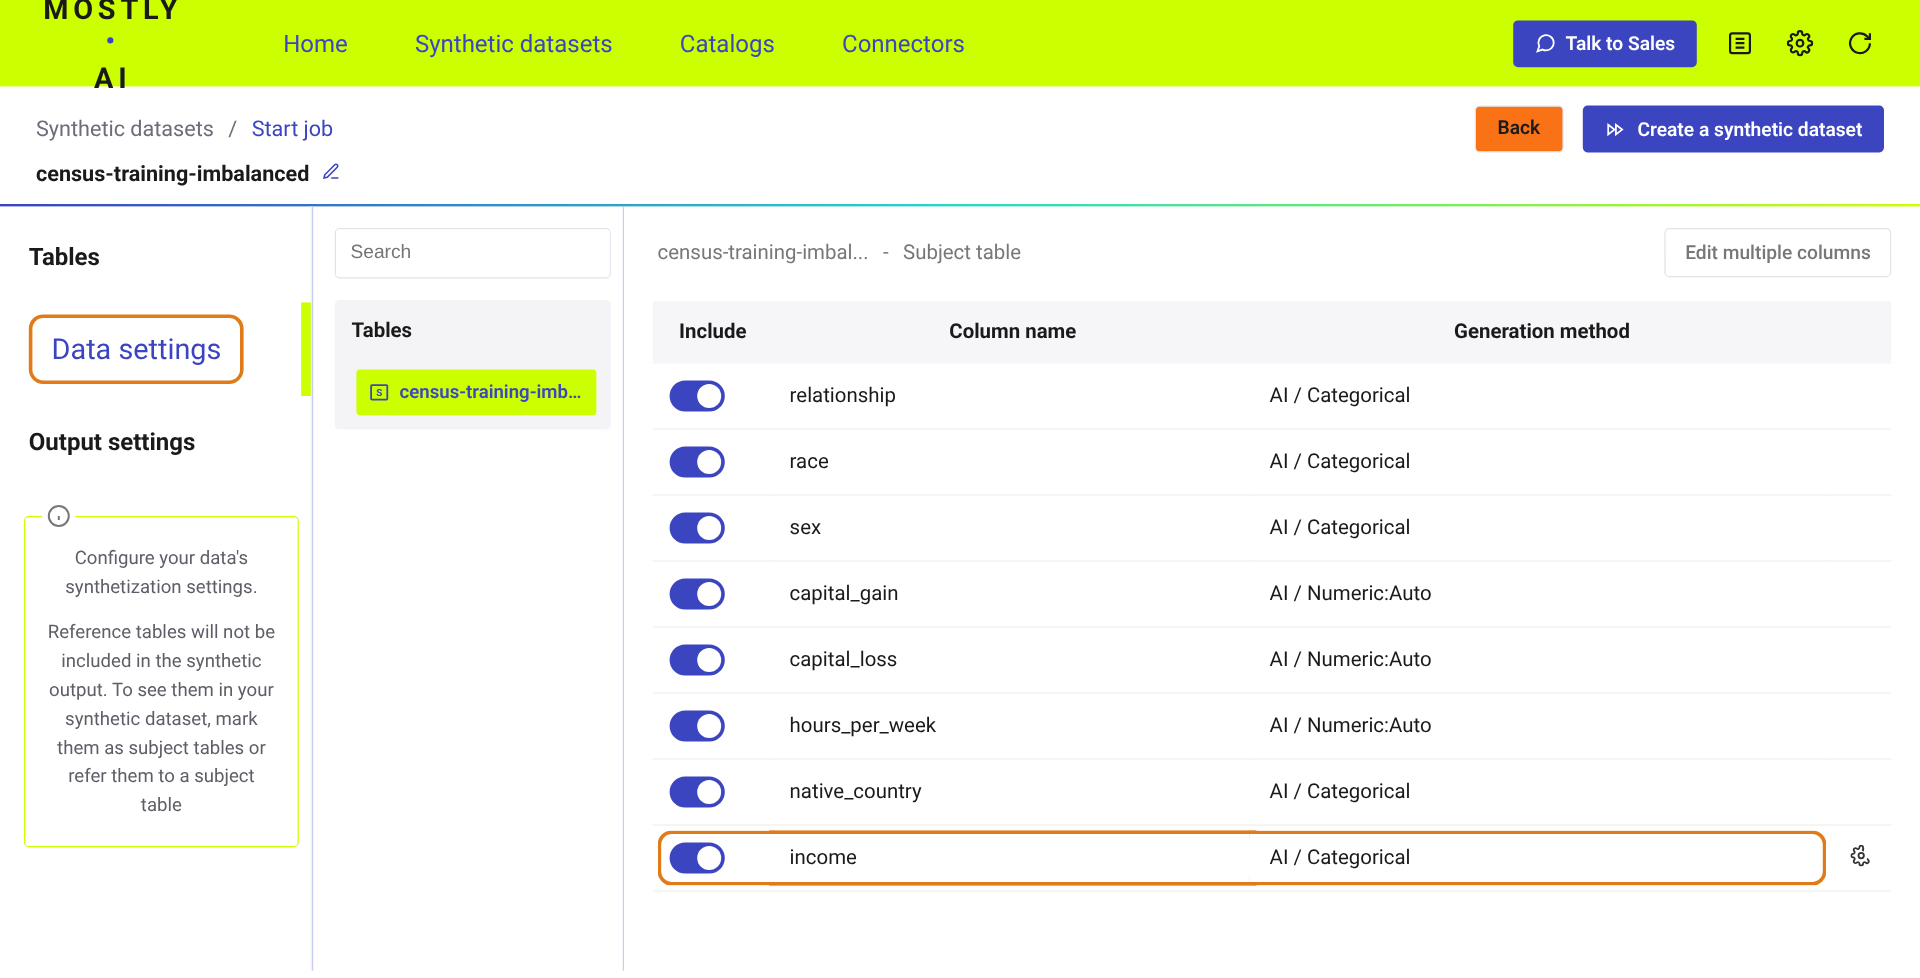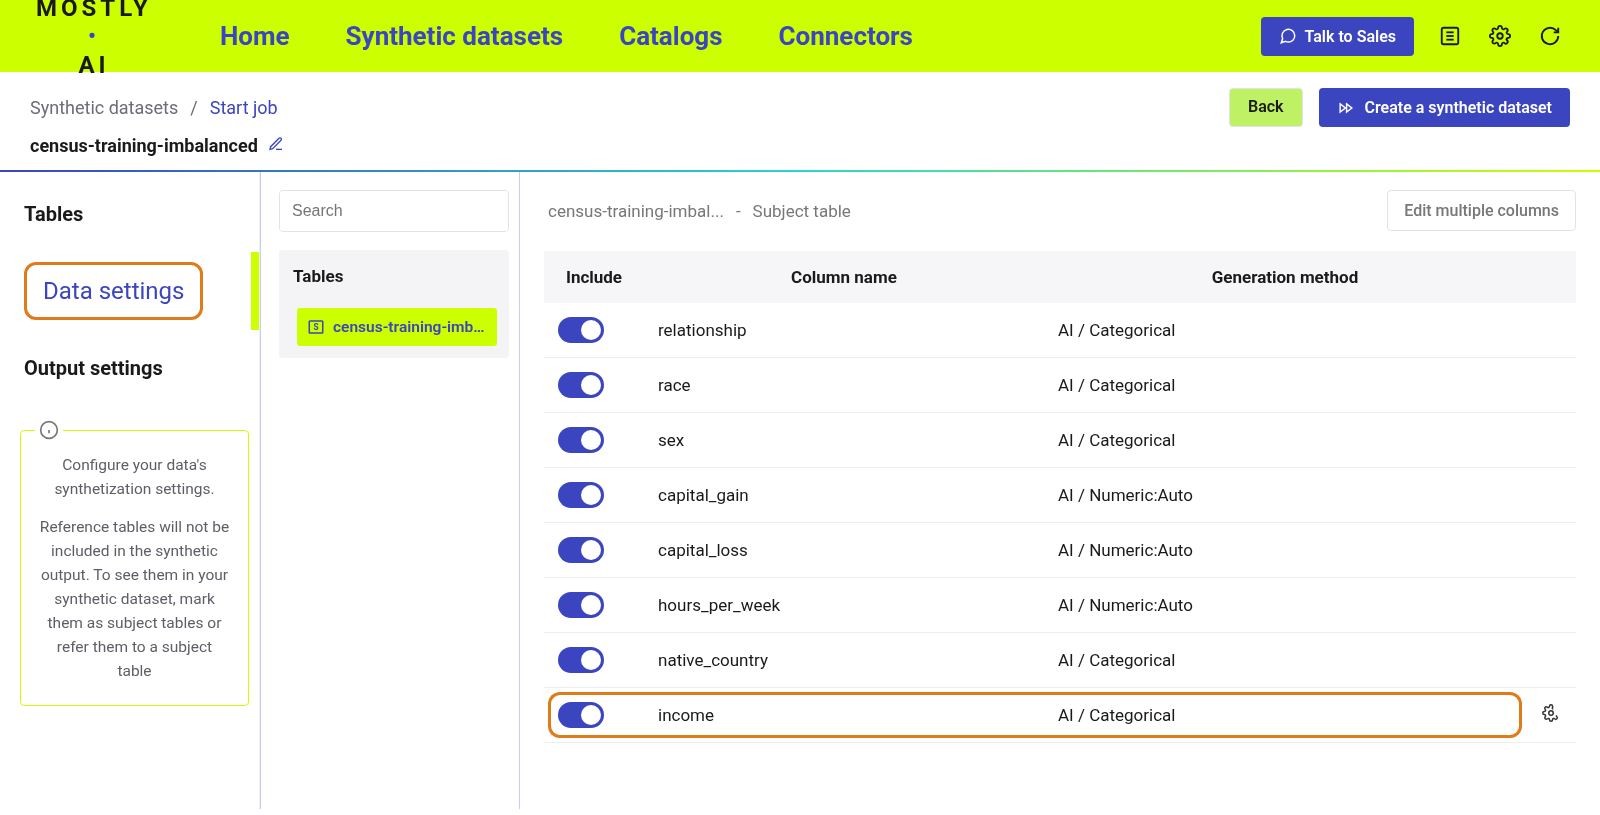--- a/index.html
+++ b/index.html
@@ -37,23 +37,24 @@
     display: flex;
     align-items: center;
     gap: 2px;
     margin-right: 40px;
     flex-direction: column;
   }
   .logo .dot { color: var(--primary); font-size: 22px; position: relative; top: -1px; }
   .nav {
     display: flex;
     gap: 56px;
-    font-size: 26px;
-    font-weight: 700;
+    font-size: 20px;
+    font-weight: 400;
     color: var(--primary);
+    margin-left: 16px;
   }
   .nav-item { cursor: pointer; }
   .topbar-right { margin-left: auto; display:flex; align-items:center; gap: 22px; }
   .btn-talk {
     background: var(--primary);
     color: #fff;
     border-radius: 4px;
     padding: 10px 18px;
     font-size: 16px;
     font-weight: 600;
@@ -66,21 +67,21 @@
 
   
   .headerrow {
     display:flex; align-items:center; padding: 16px 30px 8px 30px;
   }
   .breadcrumb { font-size: 18px; color: var(--text-muted); display:flex; gap:12px; align-items:center;}
   .breadcrumb .sep { color: var(--text-muted); }
   .breadcrumb .current { color: var(--primary); }
   .header-actions { margin-left:auto; display:flex; gap:16px; }
   .btn-back {
-    background:#bef264; border:1px solid var(--border); border-radius:4px;
+    background:#f97316; border:1px solid var(--border); border-radius:4px;
     padding: 8px 18px; font-size:16px; font-weight:600; cursor:pointer;
   }
   .btn-create {
     background: var(--primary); color:#fff; border-radius:4px;
     padding: 10px 18px; font-size:16px; font-weight:600;
     display:flex; align-items:center; gap:10px; cursor:pointer;
   }
 
   .title-row { padding: 0 30px 14px 30px; display:flex; align-items:flex-end; gap:10px; font-size:18px; font-weight:700; }
   .edit-icon-sm { color: var(--primary); cursor:pointer; }

